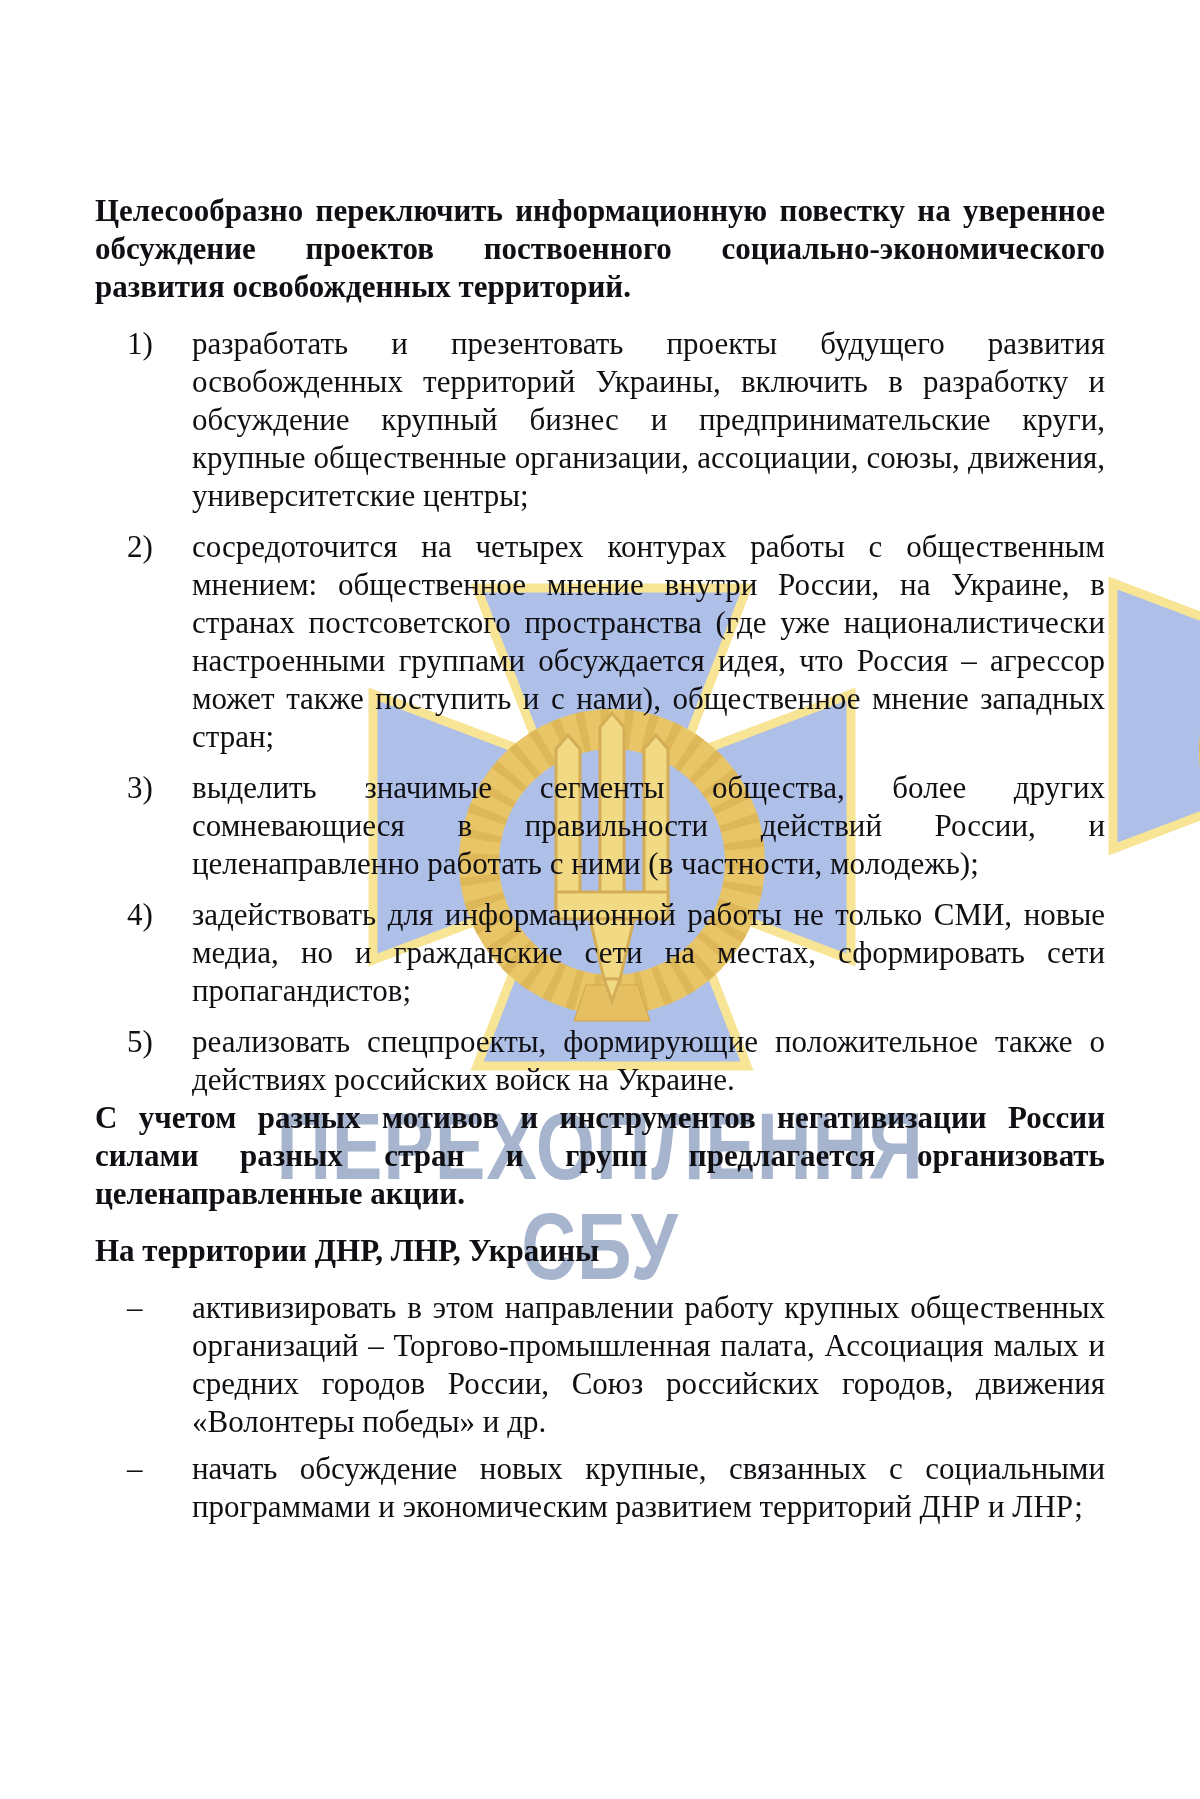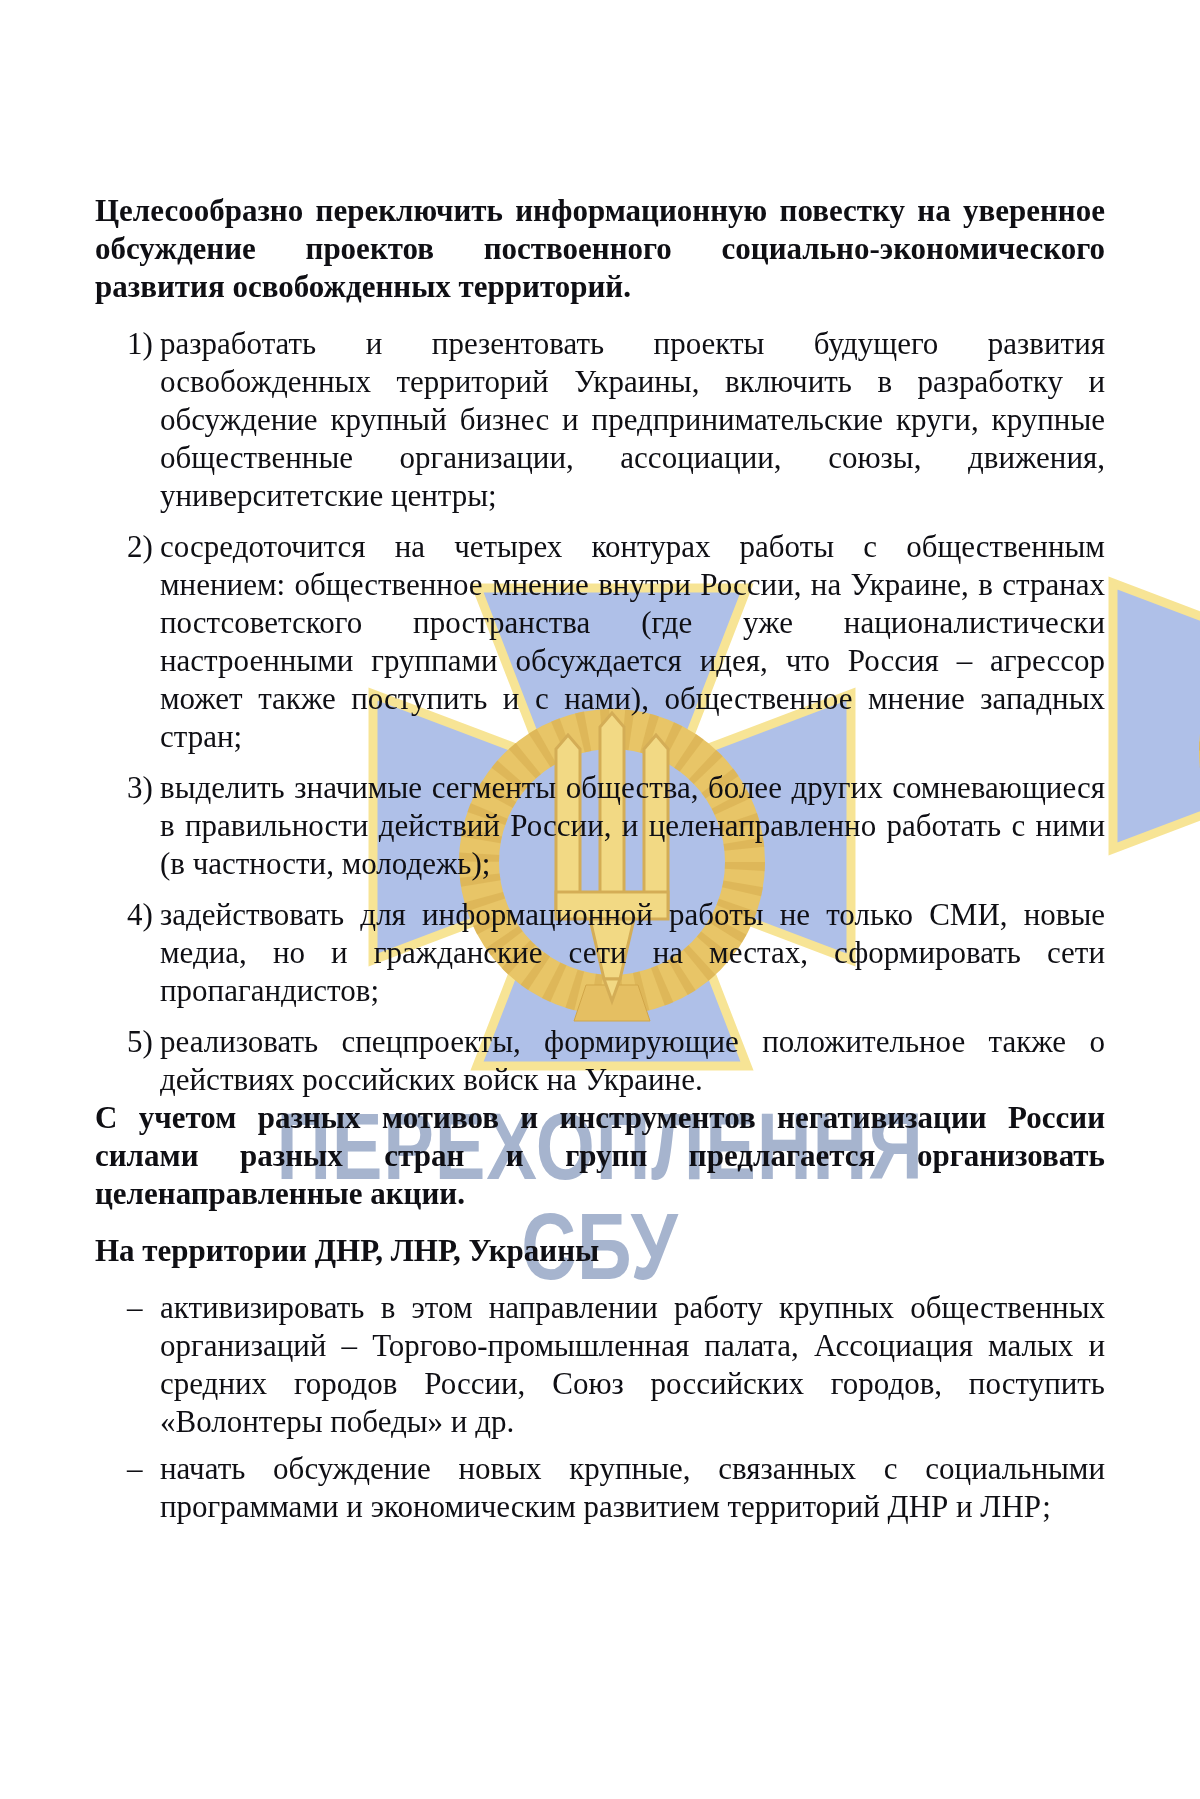--- a/index.html
+++ b/index.html
@@ -28,21 +28,21 @@
     font-size:31px; line-height:38px; text-align:justify;
   }
   .content p { margin:0 0 19px 0;font-weight:bold; }
   .b { font-weight:bold; }
   .bold1 { margin-bottom:11px; }
   .bold2 { margin-top:67px; margin-bottom:16px; }
   .h2 { margin-bottom:7px; }
   .p2 { margin-bottom:18px; }
   .li { display:flex; padding-left:32px; margin:0 0 13px 0; }
   .li .marker { flex:0 0 33px; }
-  .li .t { flex:1 1 auto; text-align:justify; }
+  .li .t { flex:1 1 auto; text-align:justify;margin-left:32px; }
   .li.last { margin-bottom:0; }
   .dash1 { margin-bottom:9px; }
 </style>
 </head>
 <body>
 
 <div class="page">
 
   <div class="watermark">
 
@@ -113,21 +113,21 @@
       <div class="t">реализовать спецпроекты, формирующие положительное также о действиях российских войск на Украине.</div>
     </div>
 
     <p class="b bold2">С учетом разных мотивов и инструментов негативизации России силами разных стран и групп предлагается организовать целенаправленные акции.</p>
 
     <p class="b h2">На территории ДНР, ЛНР, Украины</p>
 
 
     <div class="li dash1">
       <span class="marker">–</span>
-      <div class="t">активизировать в этом направлении работу крупных общественных организаций – Торгово-промышленная палата, Ассоциация малых и средних городов России, Союз российских городов, поступить «Волонтеры победы» и др.</div>
+      <div class="t">активизировать в этом направлении работу крупных общественных организаций – Торгово-промышленная палата, Ассоциация малых и средних городов России, Союз российских городов, движения «Волонтеры победы» и др.</div>
     </div>
     <div class="li last">
       <span class="marker">–</span>
       <div class="t">начать обсуждение новых крупные, связанных с социальными программами и экономическим развитием территорий ДНР и ЛНР;</div>
     </div>
 
   </div>
 </div>
 
 </body></html>

